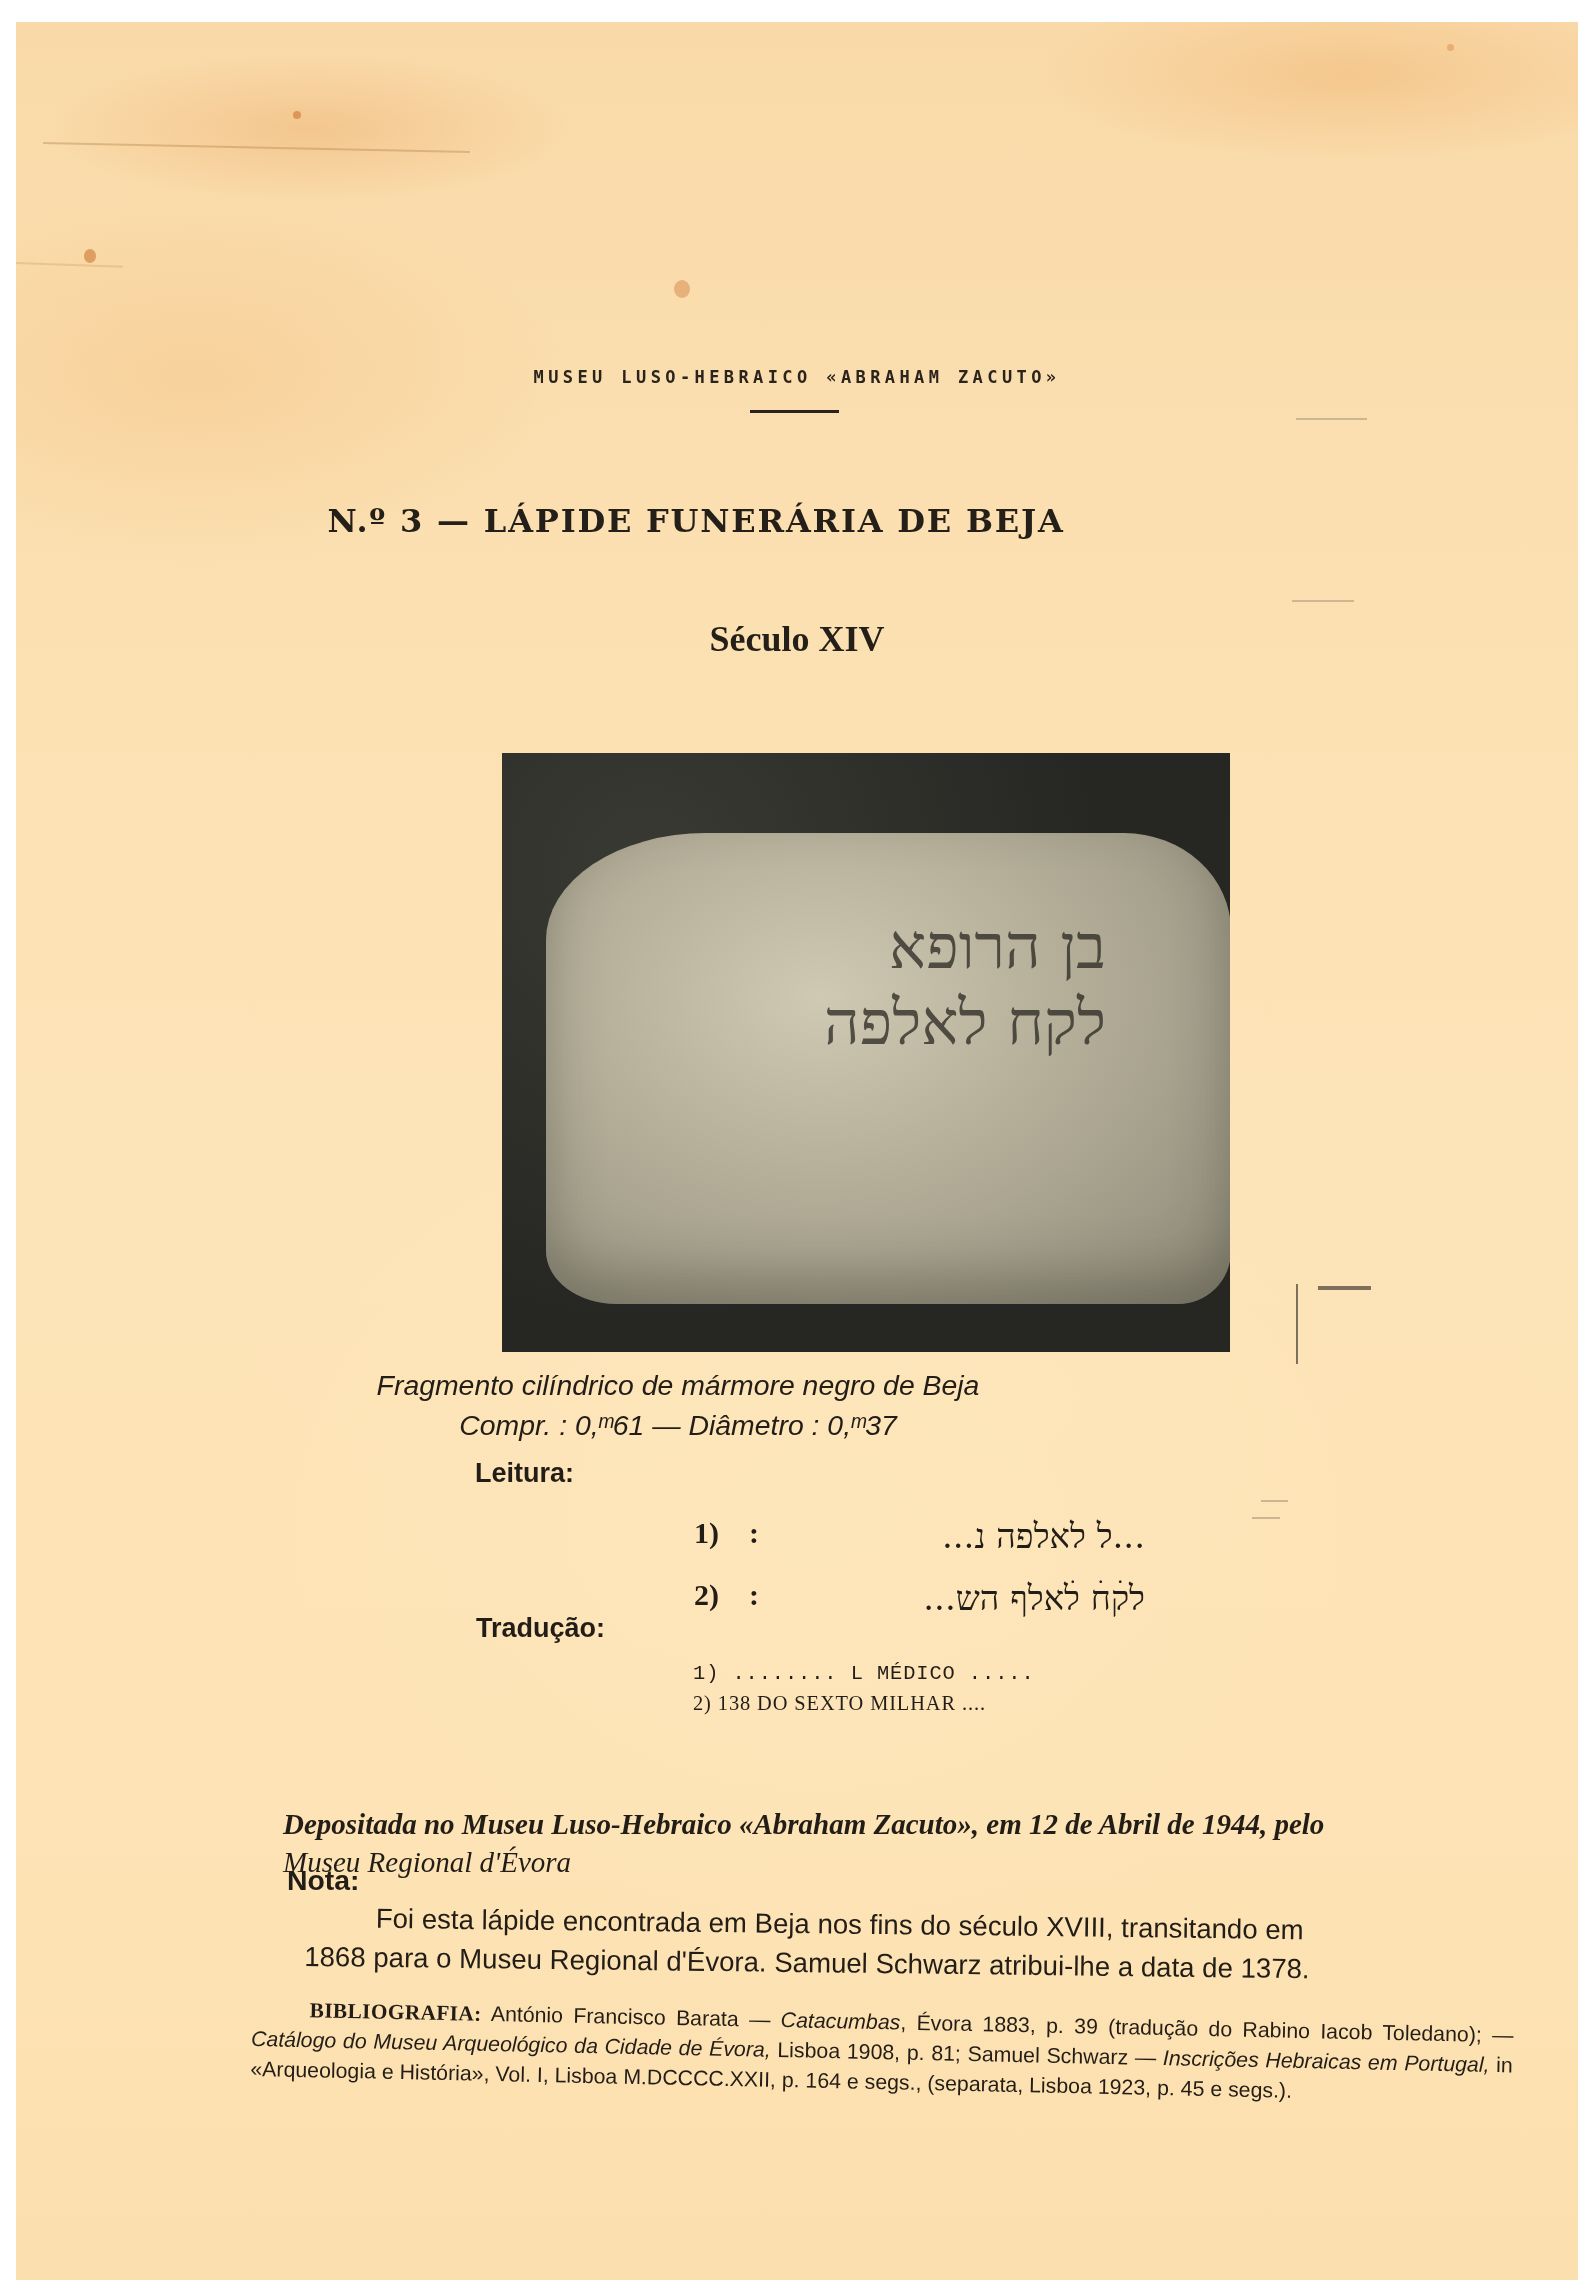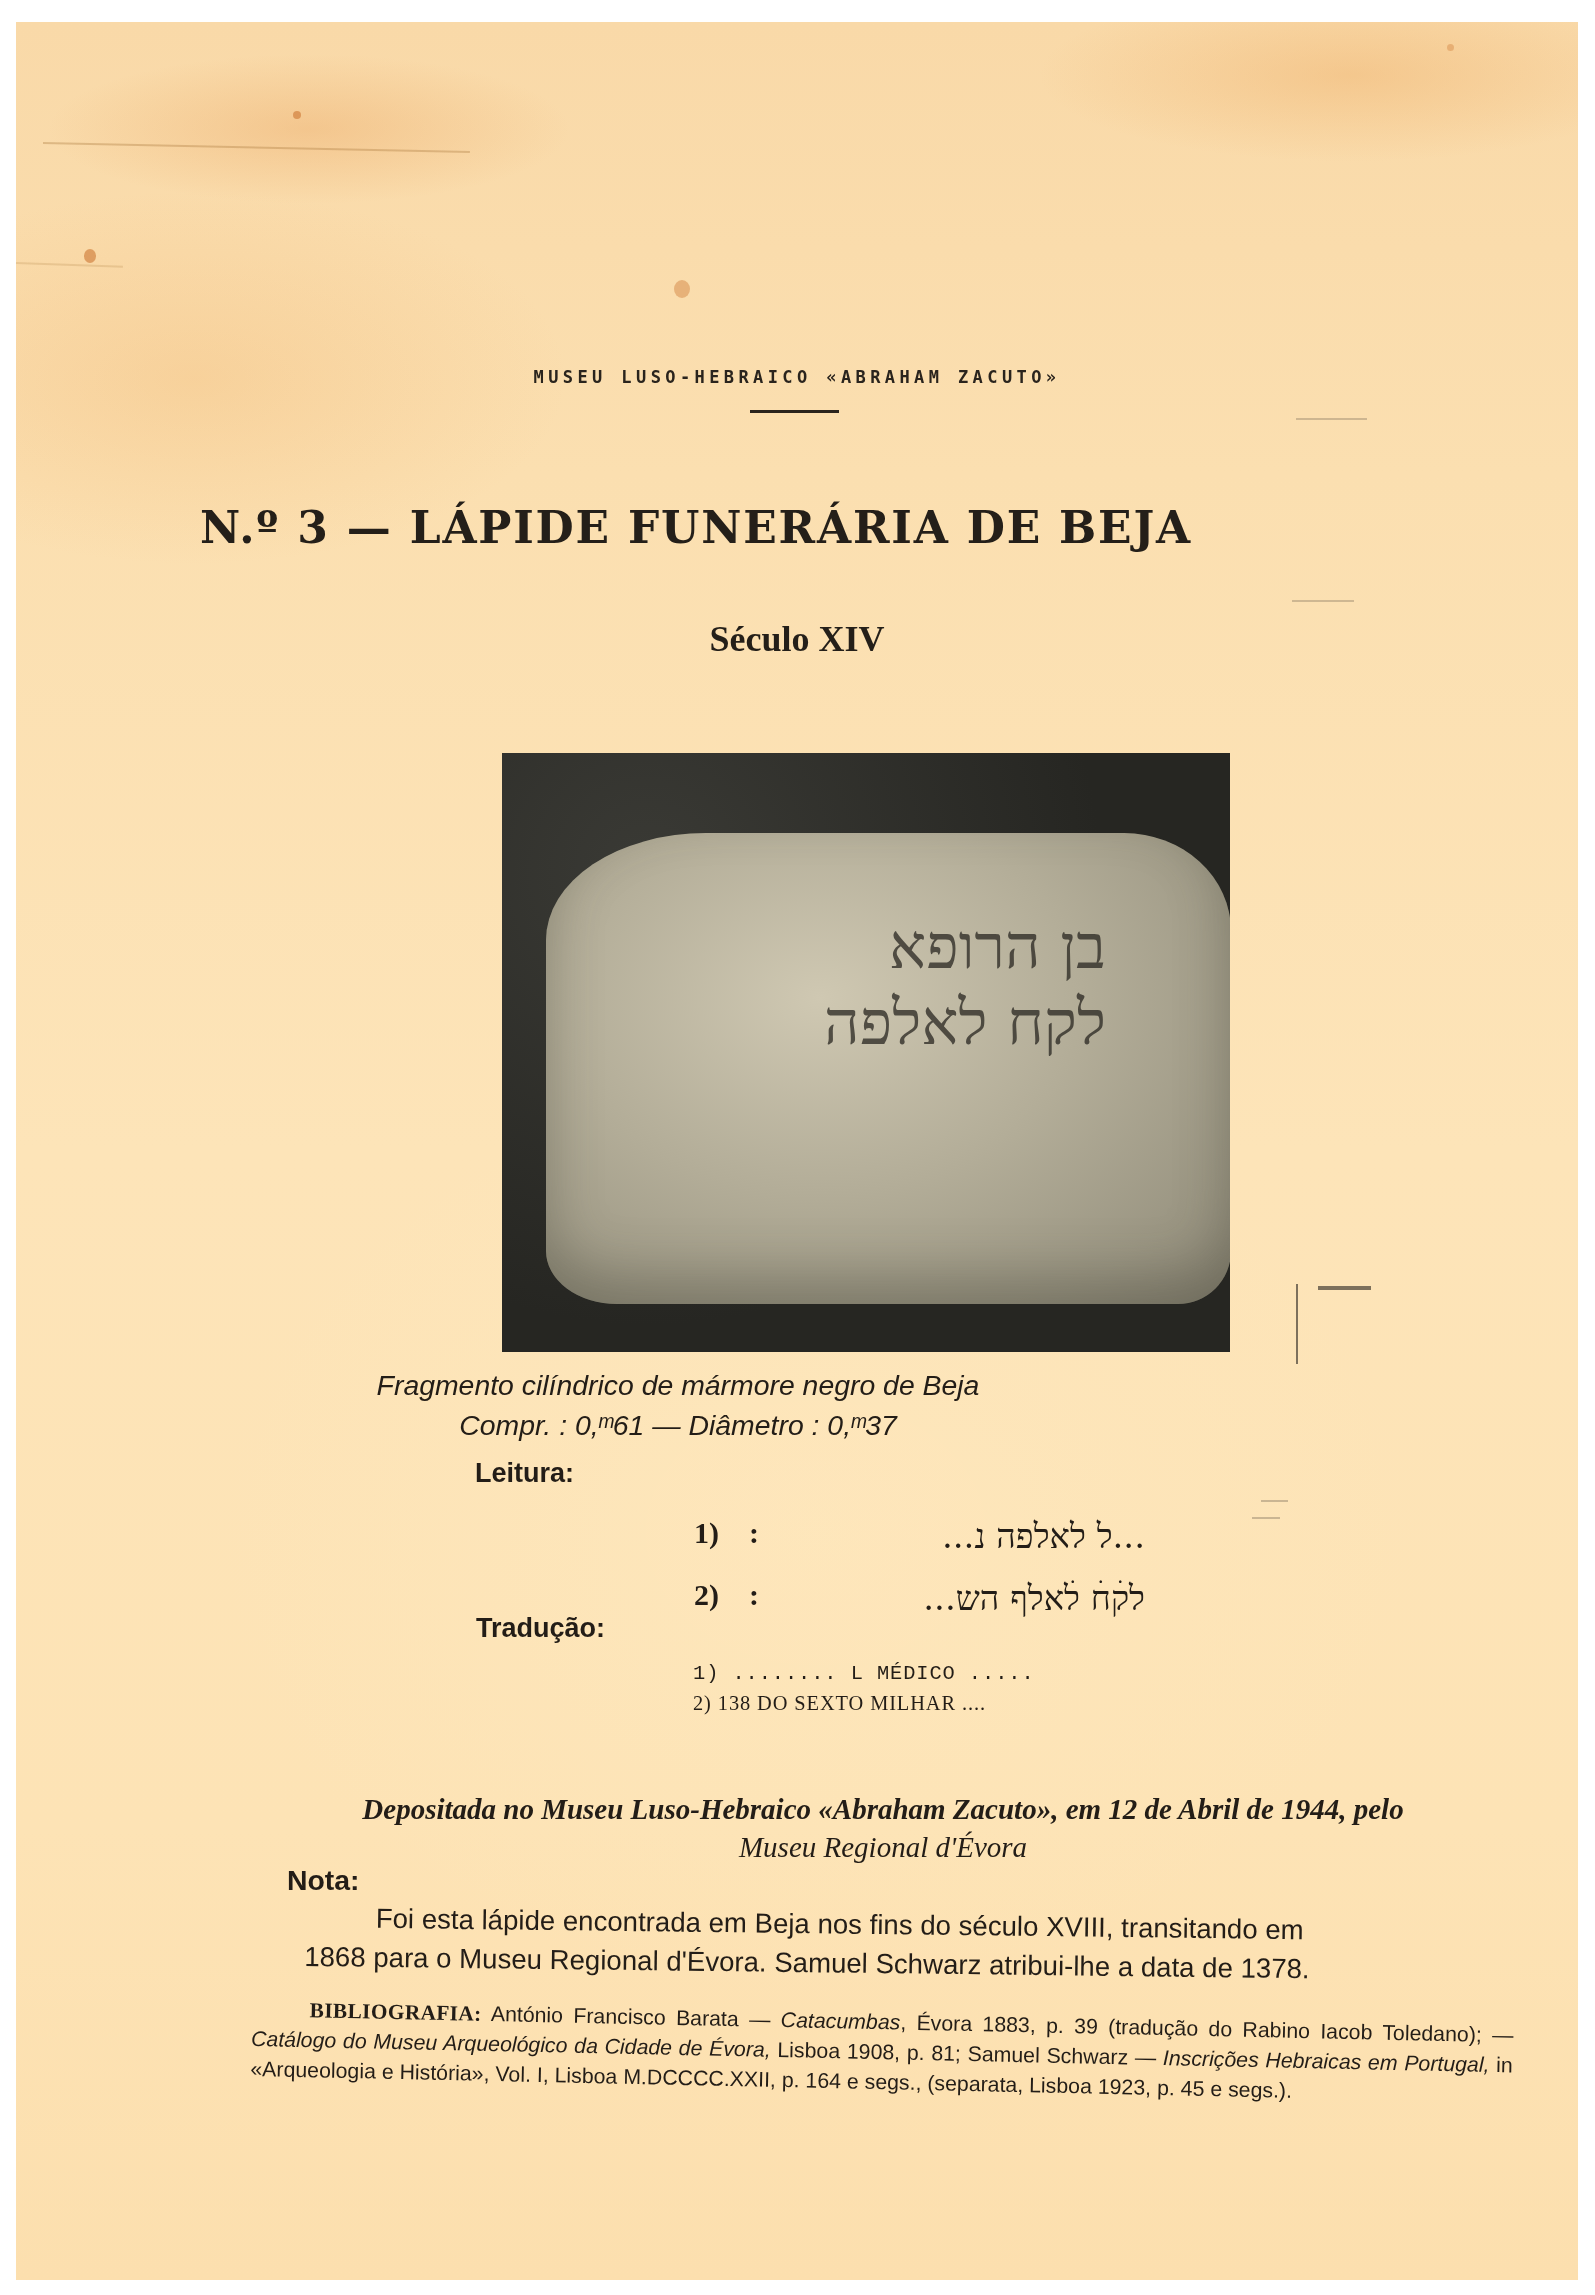--- a/index.html
+++ b/index.html
@@ -28,21 +28,21 @@
     .museum-header {
       left: 0; width: 1562px; top: 345px; text-align: center;
       font-family: "DejaVu Sans Mono", "Liberation Mono", monospace;
       font-weight: bold; font-size: 17px; letter-spacing: 4.4px; color: #2a241d;
     }
     .header-rule {
       left: 734px; width: 89px; top: 388px; height: 2.7px; background: #2a241d;
     }
     .main-title {
       left: 0; width: 1360px; top: 480px; text-align: center;
-      font-family: "DejaVu Serif", serif; font-weight: bold; font-size: 44px;
+      font-family: "DejaVu Serif", serif; font-weight: bold; font-size: 32px;
       letter-spacing: 1.8px; color: #241f19;
     }
     .century {
       left: 0; width: 1562px; top: 596px; text-align: center;
       font-family: "Liberation Serif", serif; font-weight: bold; font-size: 36px; color: #241f19;
     }
     .photo {
       left: 486px; top: 731px; width: 728px; height: 599px;
       background:
         radial-gradient(ellipse 338px 267px at 50% 50%, #b9b3a0 0%, #9f9a88 55%, transparent 75%),
@@ -74,22 +74,22 @@
       font-family: "DejaVu Serif", serif; font-size: 34px; direction: rtl; text-align: right;
     }
     .translation-line {
       font-family: "Liberation Serif", serif; font-size: 20.4px; letter-spacing: 0.9px;
     }
     .credit {
       left: 0; width: 1562px; top: 1738px; text-align: center;
       font-family: "DejaVu Sans", sans-serif; font-style: italic; font-weight: bold; font-size: 19.6px;
     }
     .deposit {
-      left: 267px; width: 1200px; text-align: center;
-      font-family: "Liberation Serif", serif; font-style: italic; font-size: 29px; line-height: 37px;
+      left: 267px; width: 1200px; text-align: left;
+      font-family: "Liberation Serif", serif; font-style: italic; font-size: 29px; line-height: 37px; margin-top: 15px;
     }
     .deposit .b { font-weight: bold; }
     .note-body {
       left: 289px; width: 1111px;
       font-family: "Liberation Sans", sans-serif; font-size: 27.6px; line-height: 39px;
       transform: rotate(0.7deg); transform-origin: left top;
     }
     .note-body .indent { display: inline-block; width: 71px; }
     .biblio {
       left: 236px; width: 1262px;

